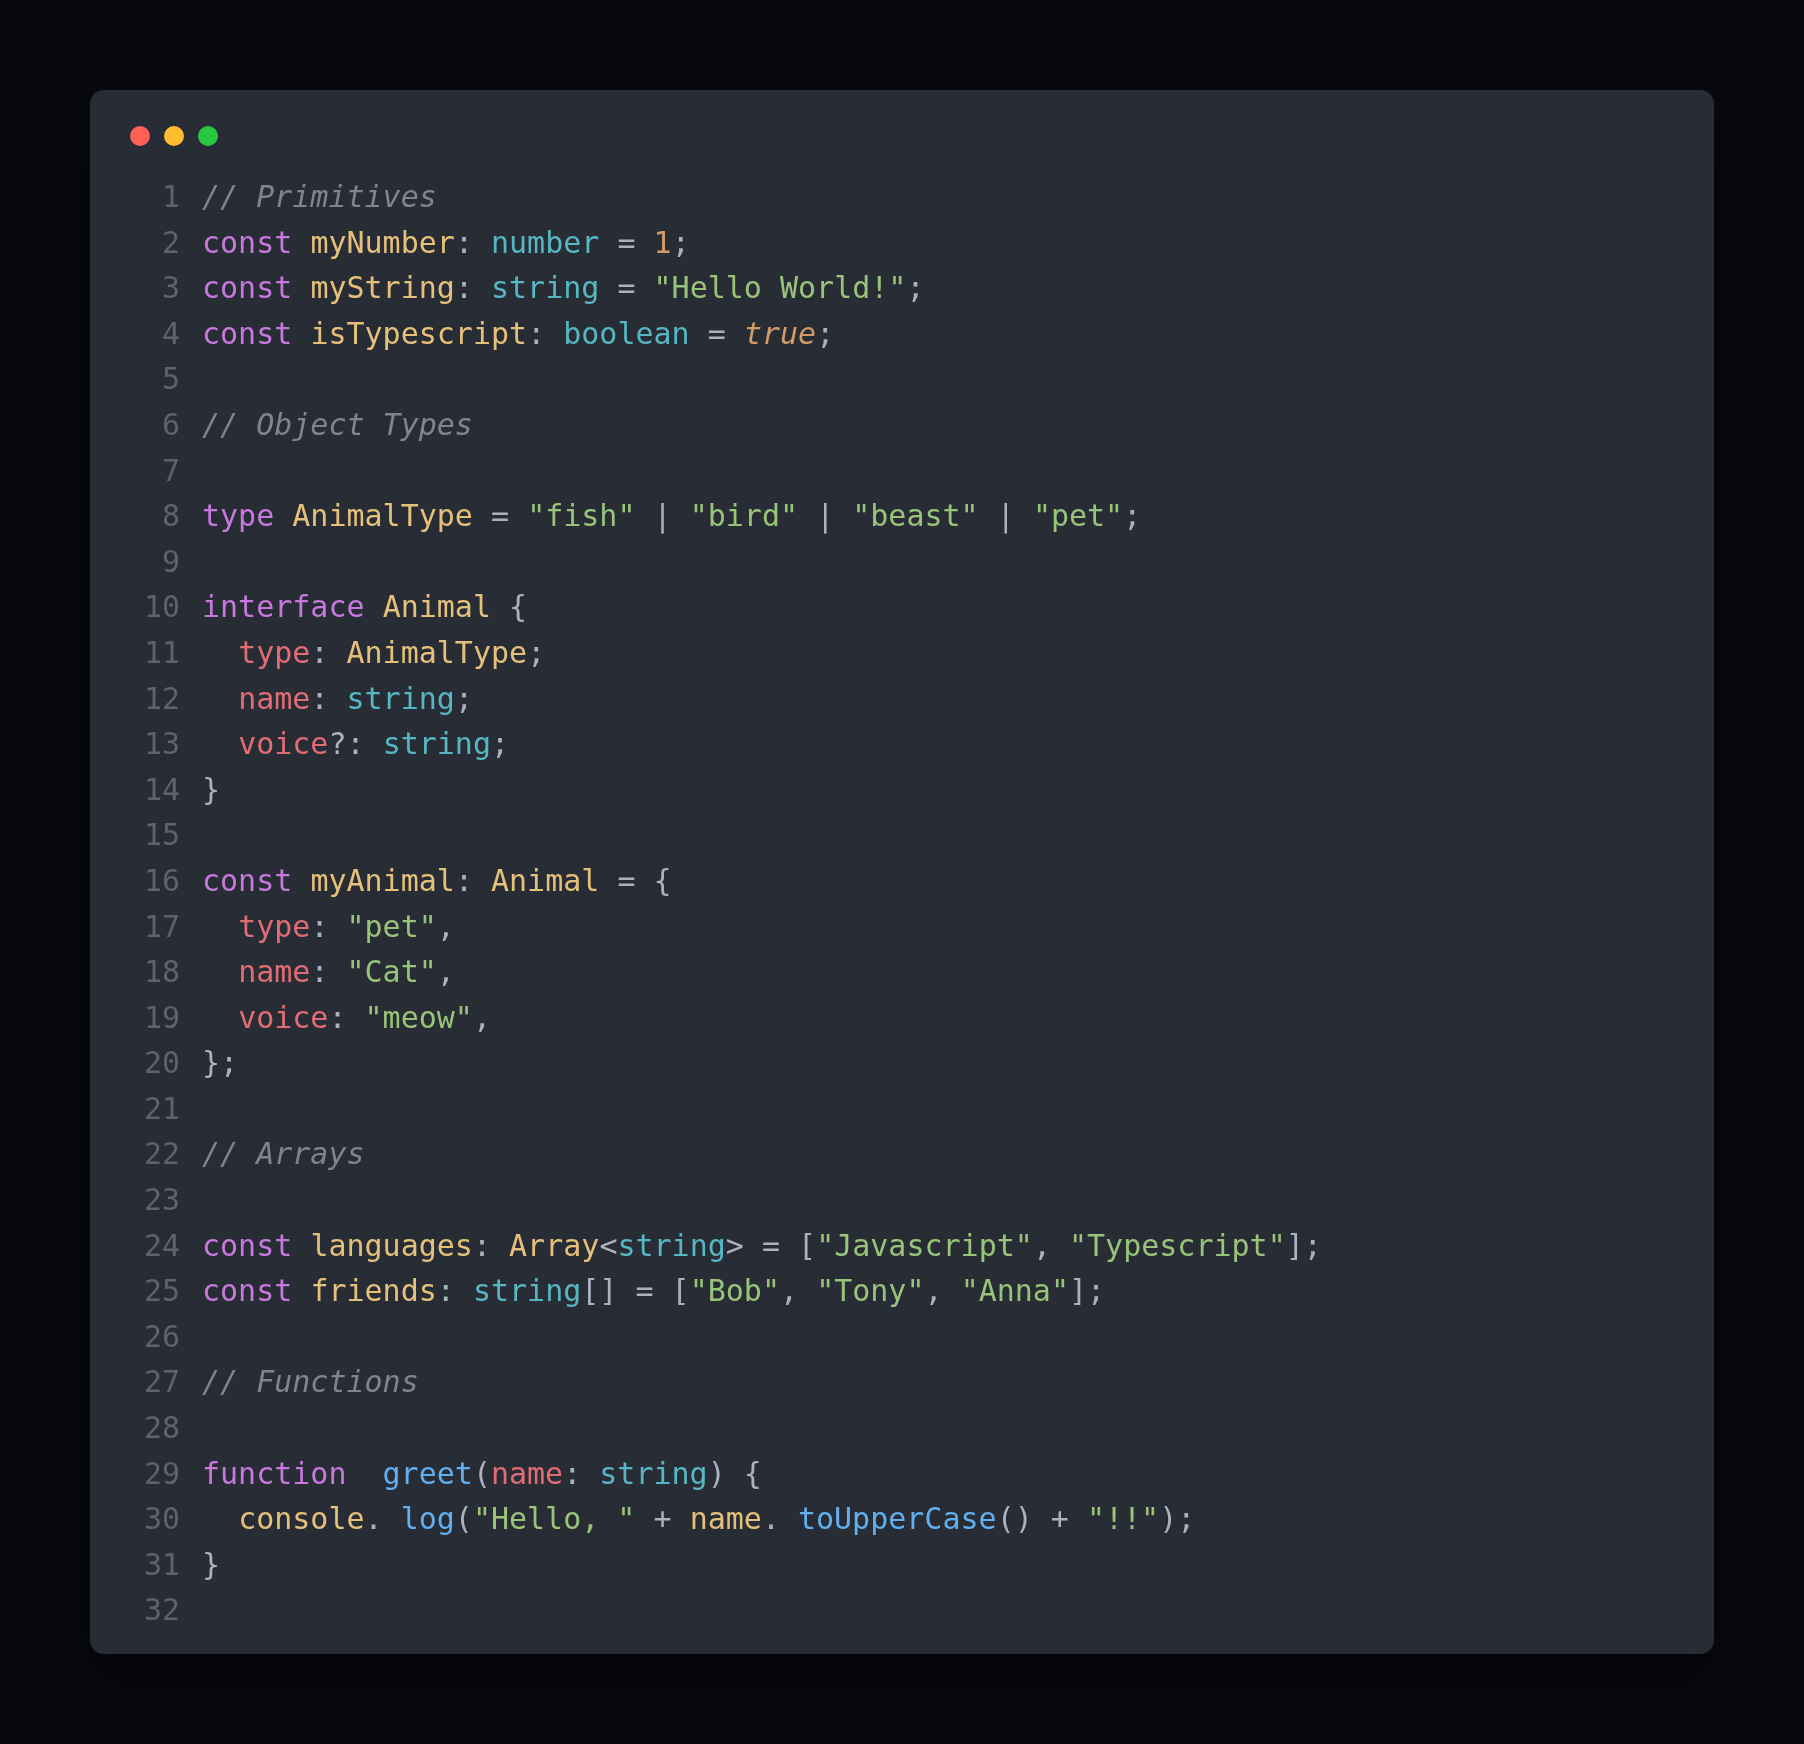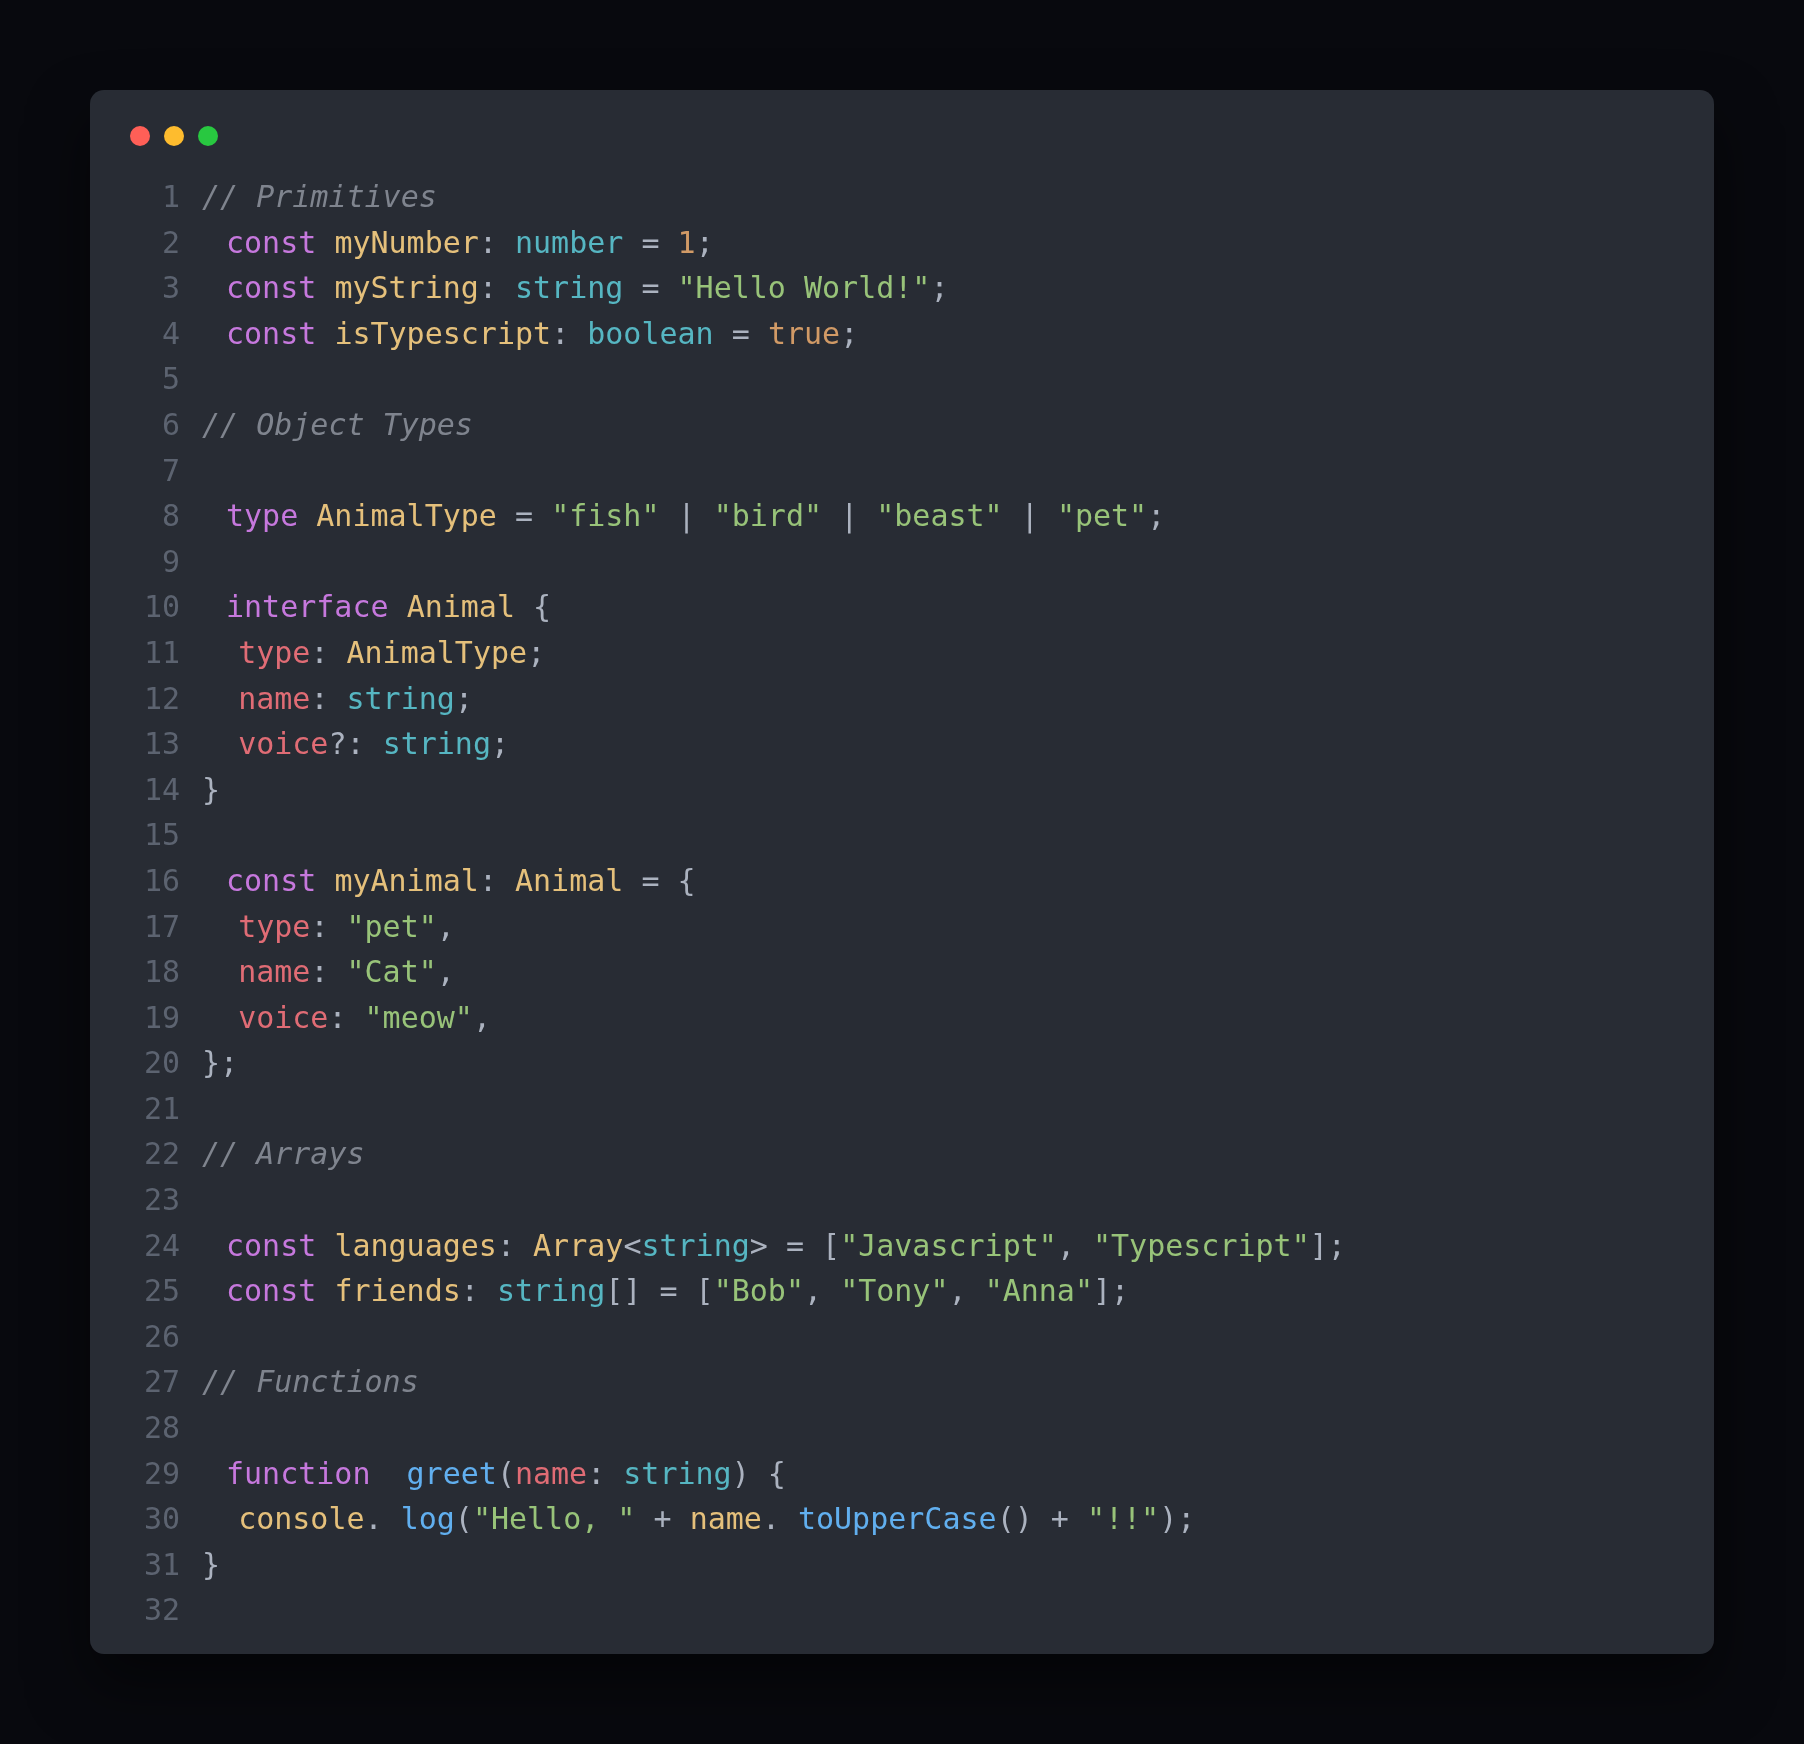--- a/index.html
+++ b/index.html
@@ -72,29 +72,29 @@
     text-align: right;
     color: #5c6370;
     padding-right: 22px;
     user-select: none;
     flex-shrink: 0;
   }
   .content {
     color: var(--plain);
   }
   .tok-comment  { color: var(--comment); font-style: italic; }
-  .tok-keyword  { color: var(--keyword); margin-left: 24px; }
+  .tok-keyword  { color: var(--keyword); }
   .tok-variable { color: var(--variable); }
   .tok-type     { color: var(--type); }
   .tok-string   { color: var(--string); }
   .tok-prop     { color: var(--prop); }
   .tok-operator { color: var(--operator); }
   .tok-plain    { color: var(--plain); }
   .tok-number   { color: var(--number); }
-  .tok-bool     { color: var(--bool); }
+  .tok-bool     { color: var(--bool); font-style: italic; }
   .tok-funcname { color: var(--funcname); margin-left: 18px; }
 </style>
 </head>
 <body>
 
 <div class="canvas">
   <div class="card">
     <div class="titlebar">
       <div class="dot red"></div>
       <div class="dot yellow"></div>

